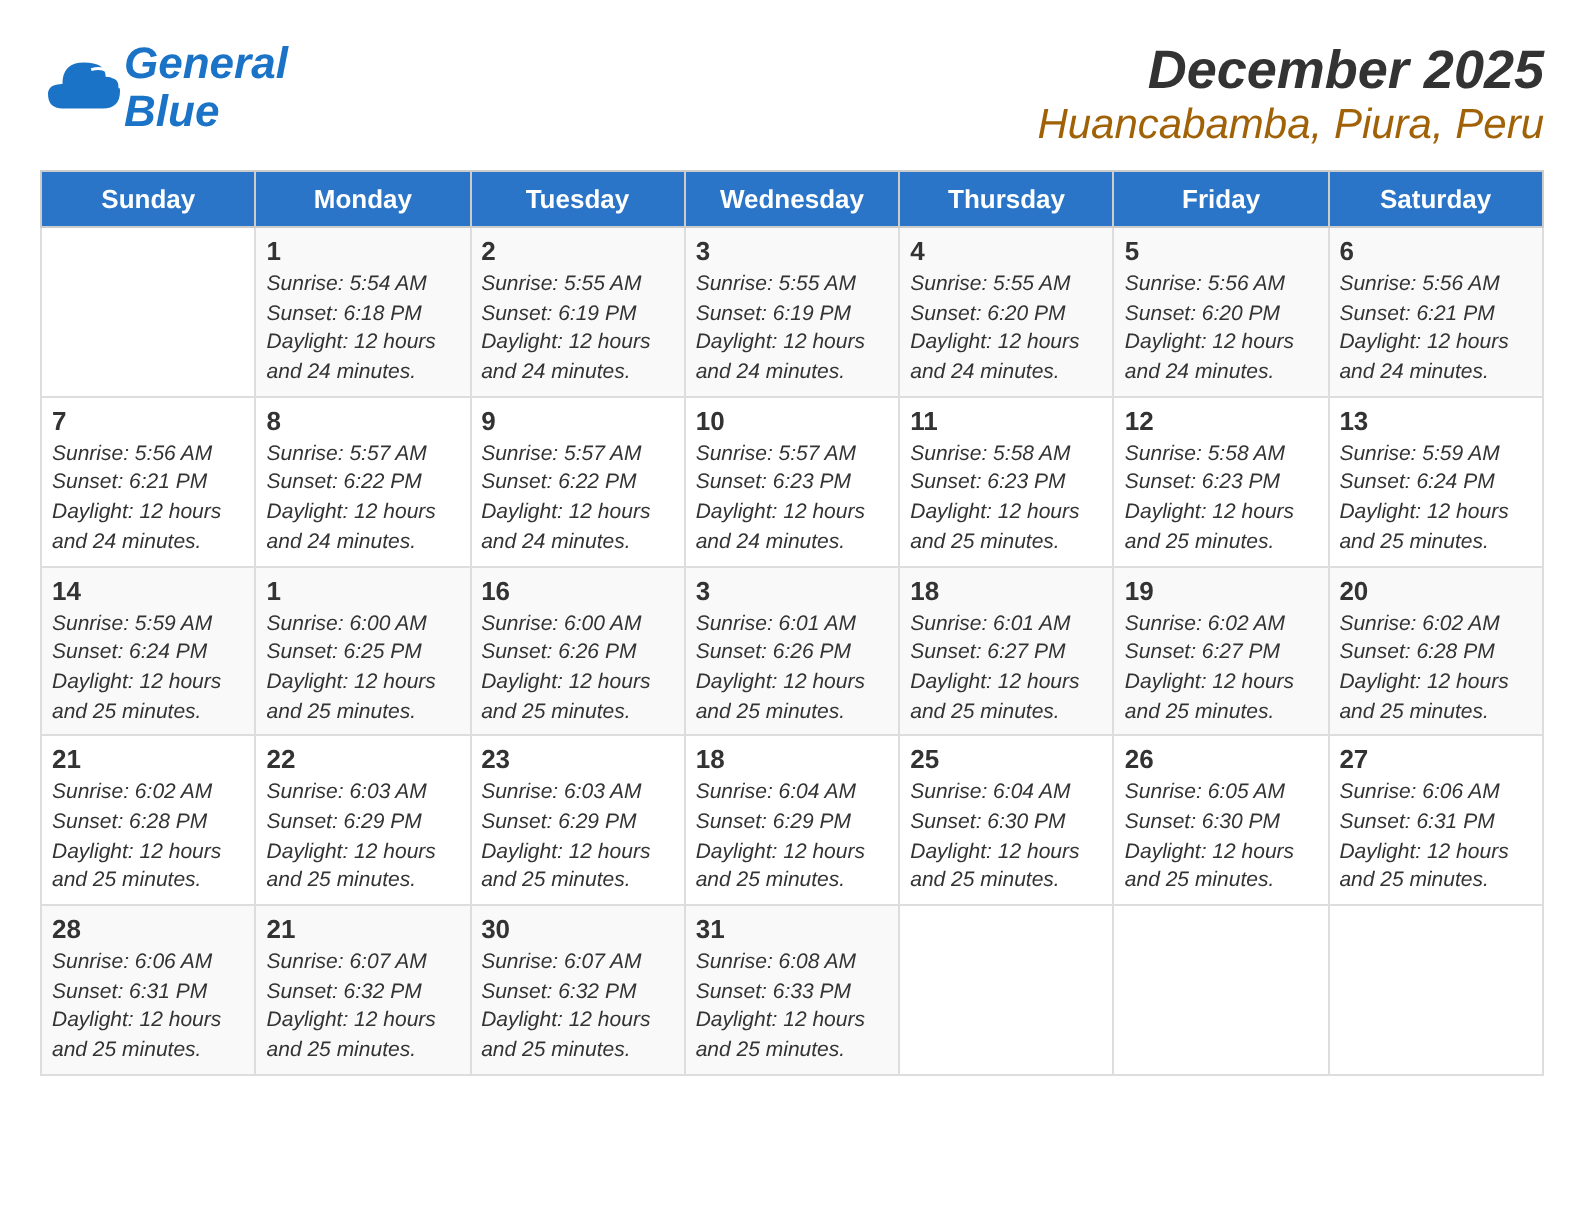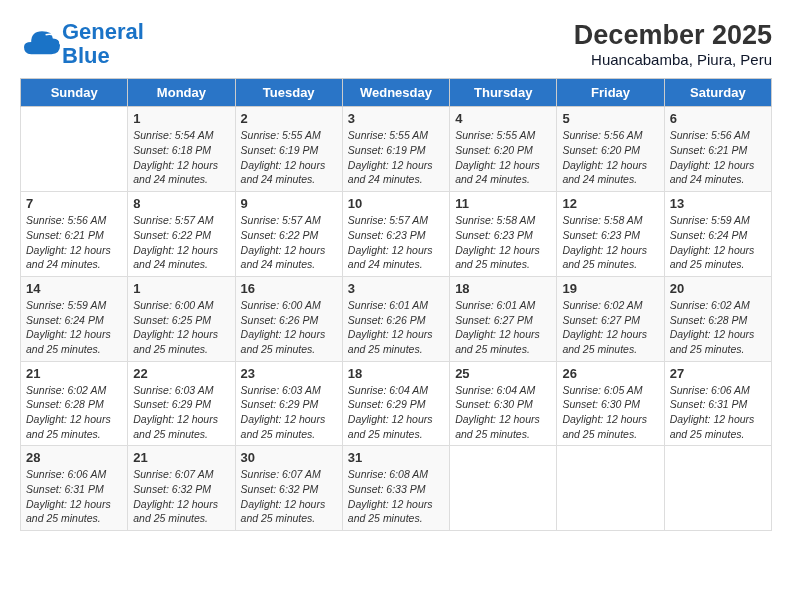--- a/index.html
+++ b/index.html
@@ -8,20 +8,21 @@
       background: #fff;
       width: 792px;
       min-height: 612px;
       padding: 20px;
     }
     .header {
       display: flex;
       align-items: flex-start;
       justify-content: space-between;
       margin-bottom: 10px;
+      font-style: italic;
     }
     .logo {
       display: flex;
       align-items: center;
     }
     .logo-text {
       font-size: 22px;
       font-weight: bold;
       color: #333;
       line-height: 1.1;
@@ -36,22 +37,22 @@
     }
     .title-block {
       text-align: right;
     }
     .month-title {
       font-size: 27px;
       font-weight: bold;
       color: #333;
     }
     .location {
-      font-size: 15px;
-      color: #0f172a;
+      font-size: 21px;
+      color: #a16207;
     }
     table {
       width: 100%;
       border-collapse: collapse;
       table-layout: fixed;
     }
     thead tr th {
       background-color: #2a75c7;
       color: #fff;
       text-align: center;

